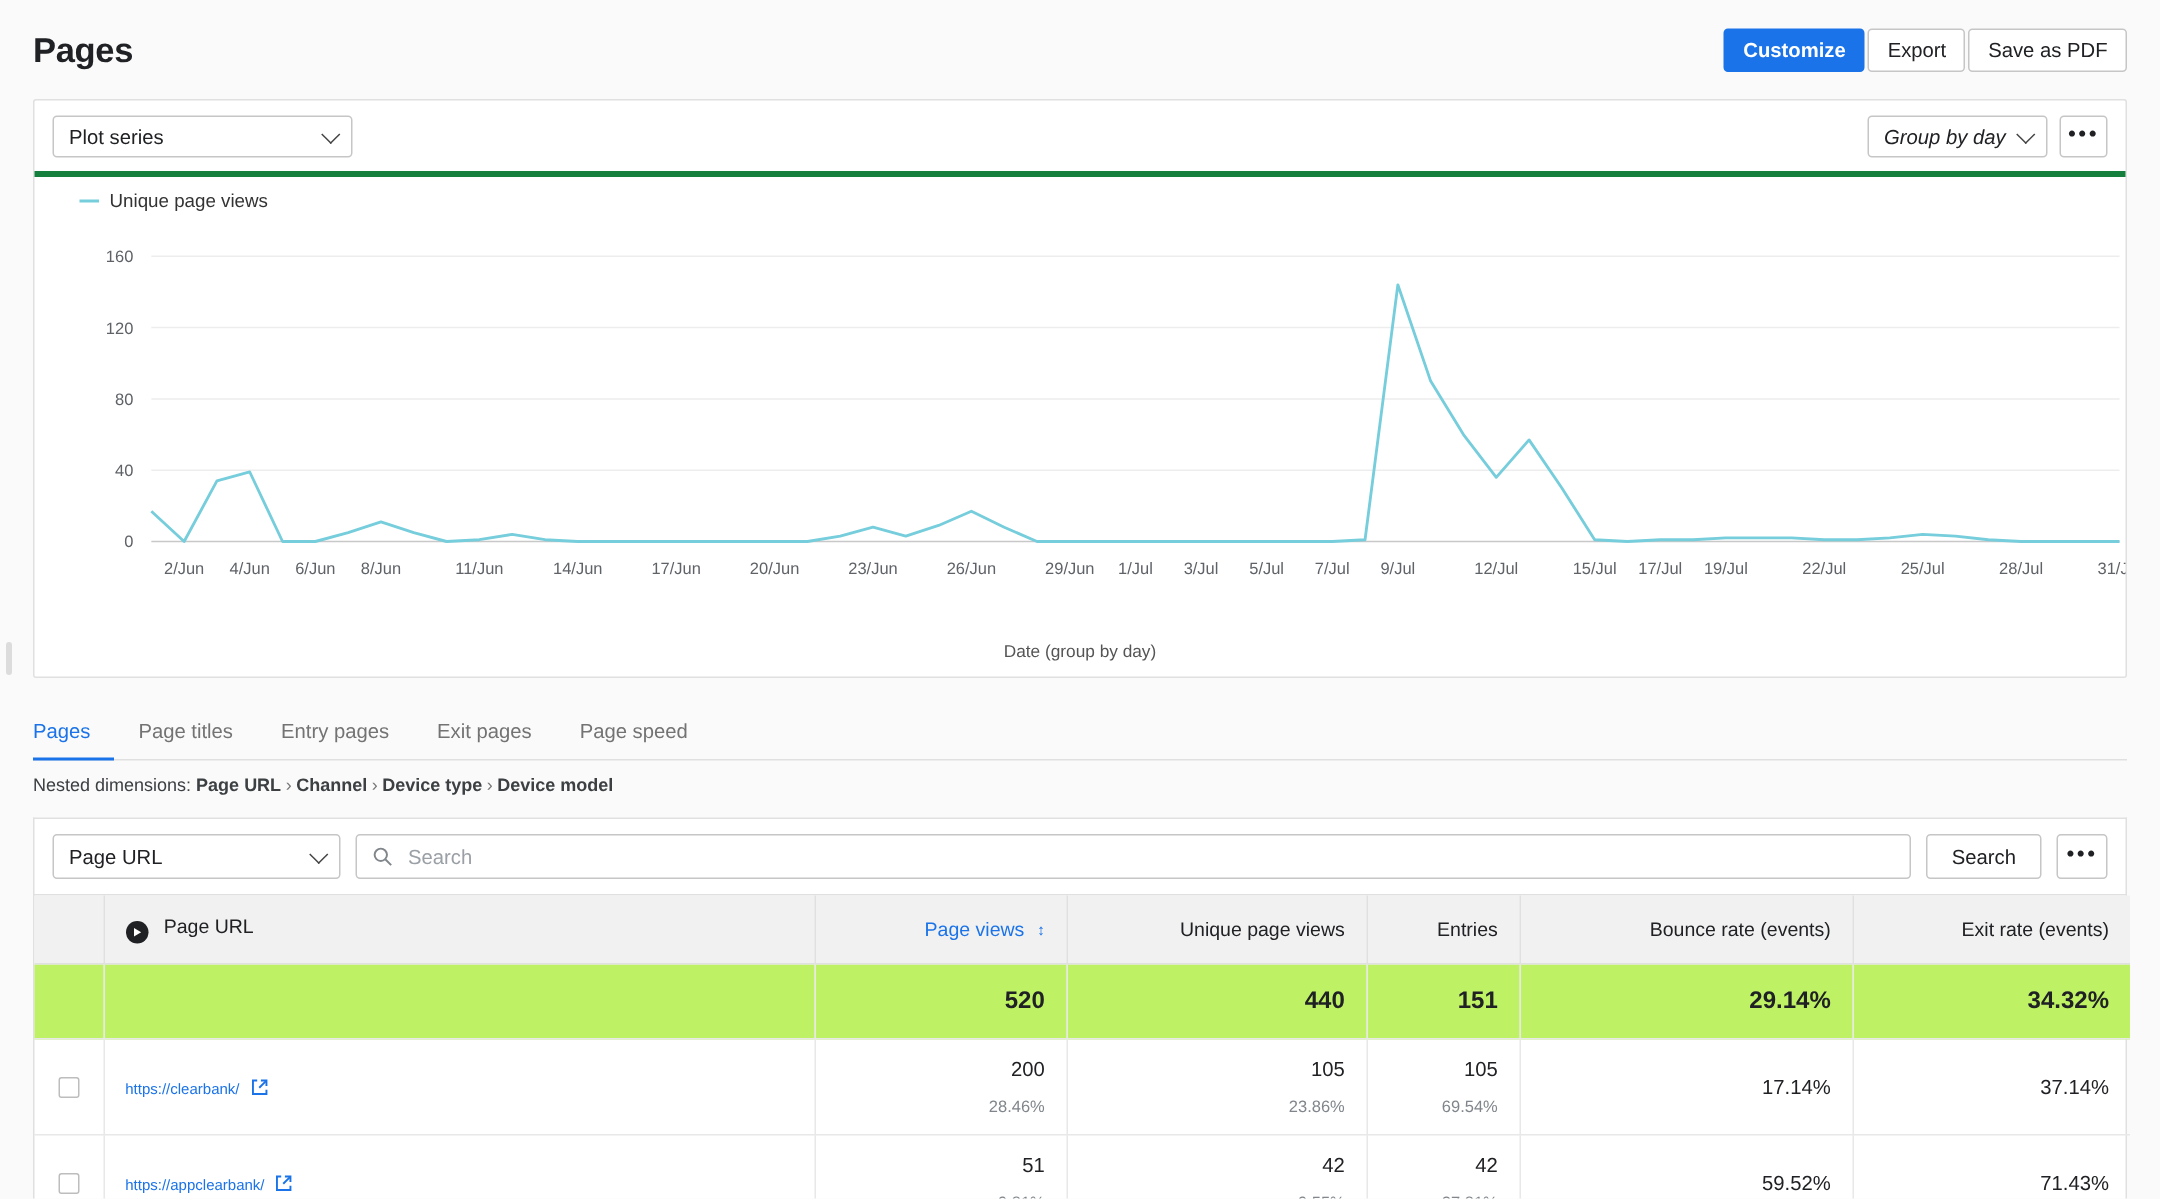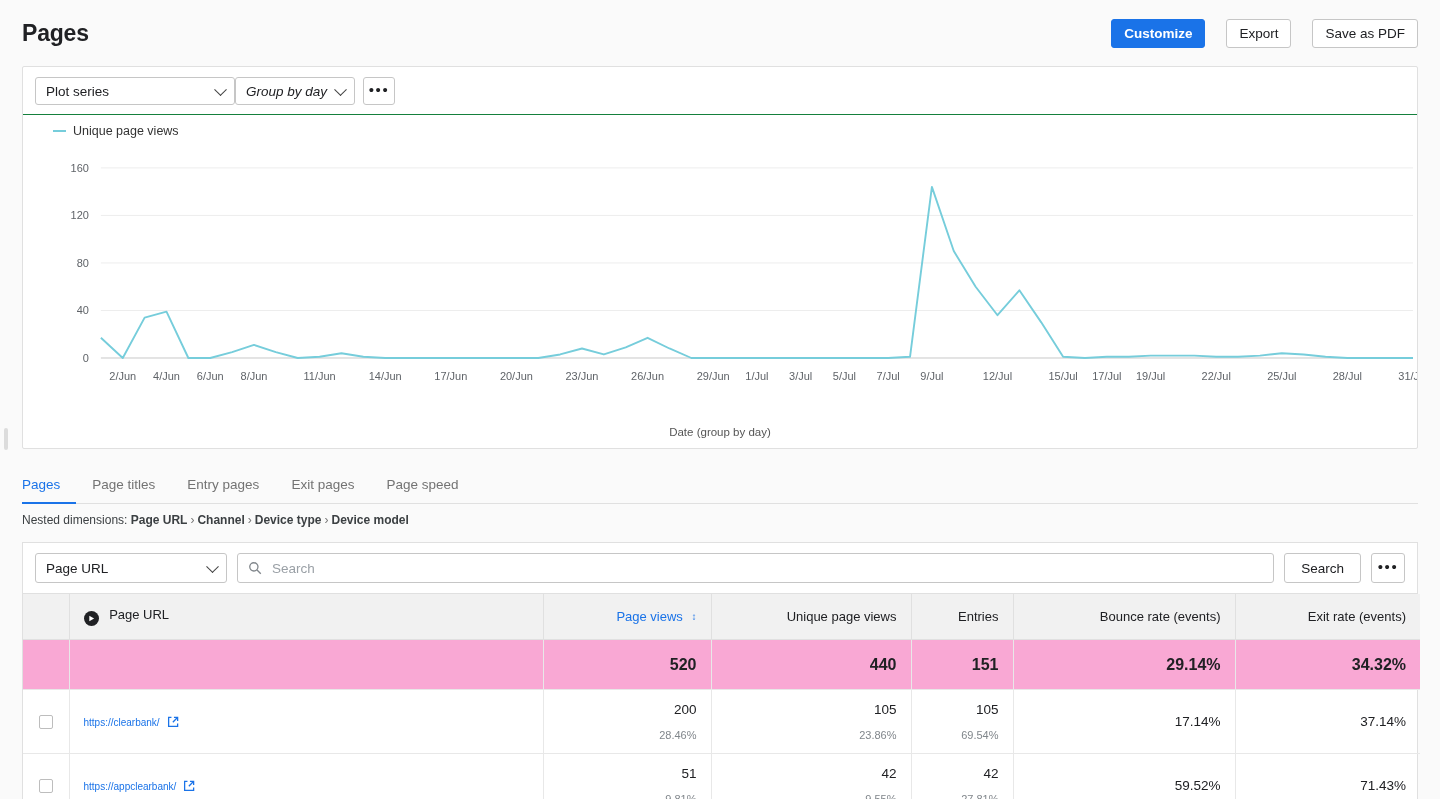--- a/index.html
+++ b/index.html
@@ -11,40 +11,40 @@
     color: #202124;
     overflow: hidden;
   }
 
   
   .page-header {
     display: flex; align-items: center; justify-content: space-between;
     padding: 0 22px; height: 66px; background: #fafafa;
   }
   .page-title { font-size: 23px; font-weight: 700; letter-spacing: -0.2px; margin: 0; }
-  .header-actions { display: flex; gap: 21px; align-items: center; }
+  .header-actions { display: flex; gap: 2px; align-items: center; }
   .btn {
     height: 29px; padding: 0 12px;
     border: 1px solid #c6c6c6; border-radius: 3px;
     background: #ffffff; color: #202124;
     font-size: 13.5px; font-family: "Liberation Sans", sans-serif;
     cursor: pointer; display: inline-flex; align-items: center; justify-content: center;
     white-space: nowrap;
   }
   .btn.primary { background: #1a73e8; border-color: #1a73e8; color: #fff; font-weight: 600; }
 
   
   .card {
     background: #fff; border: 1px solid #e0e0e0; border-radius: 2px;
     margin: 0 22px;
   }
   .chart-toolbar {
-    display: flex; align-items: center; justify-content: flex-start;
+    display: flex; align-items: center; justify-content: space-between;
     padding: 10px 12px 9px 12px;
-    border-bottom: 1px solid #15803d;
+    border-bottom: 4px solid #15803d;
   }
   .select {
     position: relative; height: 28px; min-width: 200px;
     border: 1px solid #c6c6c6; border-radius: 3px; background: #fff;
     display: flex; align-items: center; padding: 0 10px;
     font-size: 13.5px; cursor: pointer;
   }
   .select .caret {
     position: absolute; right: 9px; top: 50%; width: 9px; height: 9px;
     transform: translateY(-65%) rotate(45deg);
@@ -136,21 +136,21 @@
     width: 15px; height: 15px; border-radius: 50%; background: #202124;
     margin-right: 7px; vertical-align: -3px;
   }
   .play-icon svg { display: block; }
 
   tbody td {
     padding: 12px 14px; font-size: 13.5px; border-right: 1px solid #e8e8e8;
     border-bottom: 1px solid #e8e8e8; vertical-align: middle; color: #202124;
   }
   tbody td:last-child { border-right: none; }
-  tr.totals td { background: #f9a8d4; font-size: 16px; font-weight: 700; padding: 14px; height: 50px; }
+  tr.totals td { background: #bef264; font-size: 16px; font-weight: 700; padding: 14px; height: 50px; }
   .cell-main { display: block; }
   .cell-sub { display: block; font-size: 11px; color: #80868b; margin-top: 12px; }
   .row-link { color: #1a73e8; text-decoration: none; font-size: 10px; }
   .ext-icon { margin-left: 7px; vertical-align: -2px; }
   .checkbox {
     width: 14px; height: 14px; border: 1px solid #bdbdbd; border-radius: 2px;
     background: #fff; display: block; margin: 0 auto; cursor: pointer;
   }
 </style>
 </head>

